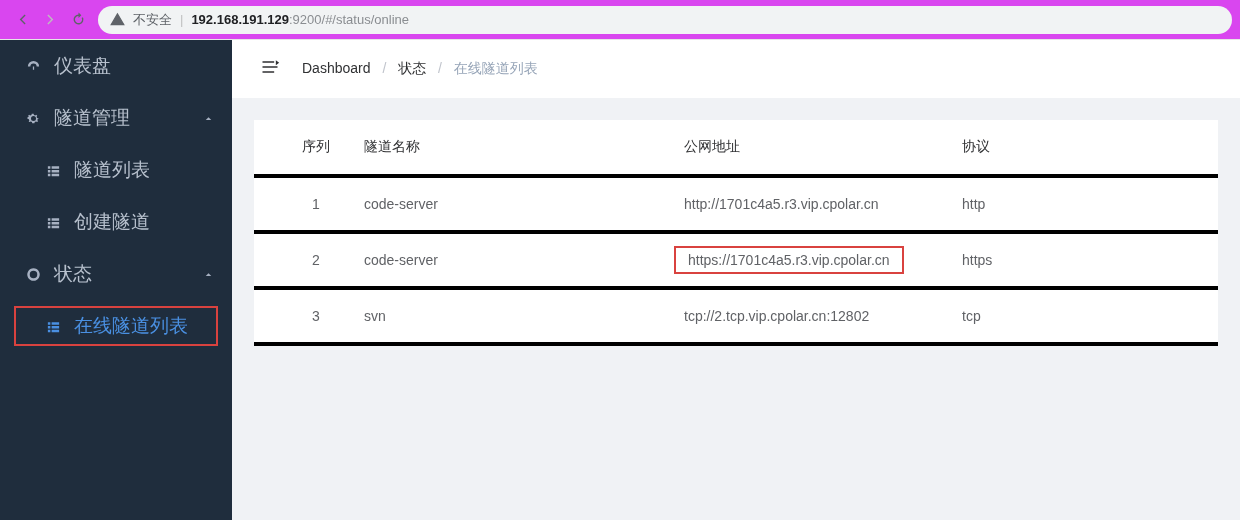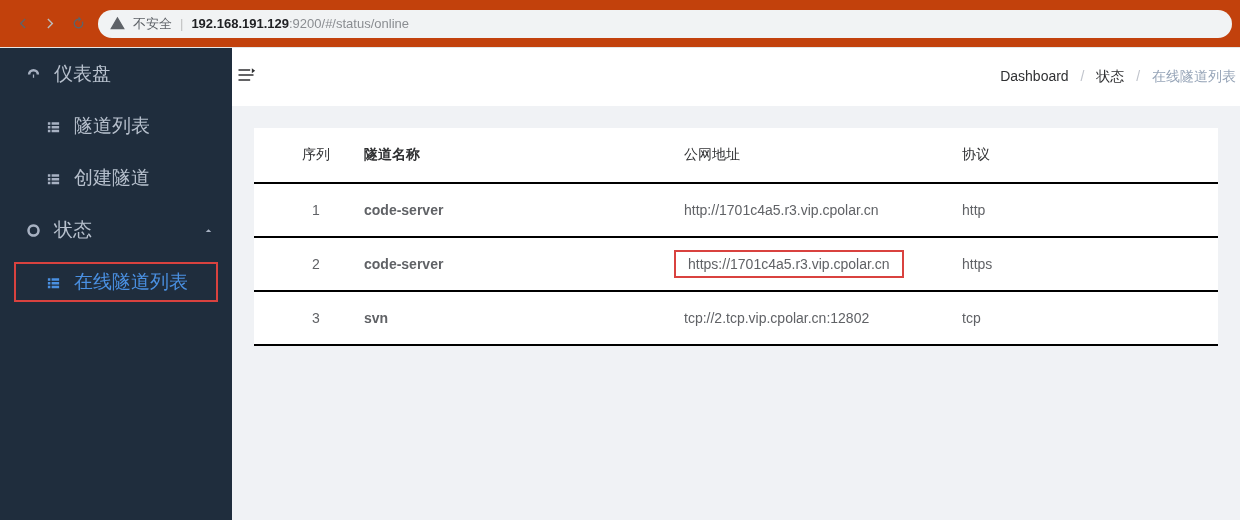--- a/index.html
+++ b/index.html
@@ -1,17 +1,17 @@
 <!DOCTYPE html>
 <html><head>
   <meta charset="utf-8">
   <style>
     * { margin:0; padding:0; box-sizing:border-box; font-family:"Microsoft YaHei","PingFang SC",Arial,sans-serif; }
     body { width:1240px; height:520px; overflow:hidden; background:#fff; }
-    .browser-bar { height:48px; background:#c2410c; display:flex; align-items:center; padding:0 8px; border-bottom:1px solid #e6e6e6; }
+    .browser-bar { height:40px; background:#d946ef; display:flex; align-items:center; padding:0 8px; border-bottom:1px solid #e6e6e6; }
     .bb-icon { width:28px; height:38px; display:flex; align-items:center; justify-content:center; color:#5f6368; cursor:pointer; }
     .bb-icon.disabled { color:#bdbdbd; cursor:default; }
     .bb-icon svg { width:17px; height:17px; }
     .omnibox { flex:1; height:28px; background:#f1f3f4; border-radius:14px; display:flex; align-items:center; padding:0 12px; margin-left:6px; font-size:13px; color:#5f6368; }
     .omnibox .warn { margin-right:8px; display:flex; align-items:center; }
     .omnibox .warn svg { width:15px; height:15px; }
     .omnibox .sep { margin:0 8px; color:#c0c0c0; }
     .omnibox .url-host { color:#202124;font-weight:bold; }
     .omnibox .url-rest { color:#8a8d91; }
     .app { display:flex; height:482px; }
@@ -20,33 +20,33 @@
     .side-sub { padding-left:42px;text-align:right; }
     .side-item .mi { width:22px; display:flex; justify-content:center; margin-right:10px; }
     .side-item .mi svg { width:15px; height:15px; fill:#a7b1c2; }
     .side-item.active { color:#4a90e2; }
     .side-item.active .mi svg { fill:#4a90e2; }
     .chev { position:absolute; right:18px; top:50%; transform:translateY(-50%); }
     .chev svg { width:11px; height:11px; fill:#a7b1c2; }
     .hl-red { position:relative; }
     .hl-red::after { content:""; position:absolute; left:14px; right:14px; top:6px; bottom:6px; border:2px solid #d9423f; pointer-events:none; }
     .main { flex:1; background:#f0f2f5; }
-    .topbar { height:58px; background:#fff; display:flex; align-items:center; padding:0 4px;justify-content:space-between; }
+    .topbar { height:58px; background:#fff; display:flex; align-items:center; padding:0 28px; }
     .ham { width:24px; margin-right:18px; cursor:pointer; }
     .ham svg { width:20px; height:20px; }
     .crumb { font-size:14px; color:#303133; }
     .crumb .slash { color:#c0c4cc; margin:0 8px; }
     .crumb .cur { color:#97a5b8; }
     .content { padding:22px 22px 0 22px; }
     table { width:100%; background:#fff; border-collapse:collapse; font-size:14px; color:#606266; }
     th { text-align:left; font-weight:500; color:#303133; background:#fff; }
-    th, td { padding:18px 10px; border-bottom:2px solid #000000; }
+    th, td { padding:18px 10px; border-bottom:4px solid #000000; }
     th:first-child, td:first-child { padding-left:34px; text-align:center; width:100px; }
     td .cell-hl { display:inline-block; border:2px solid #d9423f; padding:4px 12px; margin:-6px -10px; }
-    .col-name { width:320px;font-weight:bold; }
+    .col-name { width:320px; }
     .col-proto { width:260px; padding-left:4px; }
   </style>
 </head>
 <body>
 
 <div class="browser-bar">
   <div class="bb-icon">
     <svg viewBox="0 0 24 24">
         <path fill="#5f6368" d="M15 5l-7 7 7 7 1.4-1.4L10.8 12l5.6-5.6z"></path>
       </svg>
@@ -78,20 +78,31 @@
 <div class="app">
 
   <div class="sidebar">
     <div class="side-item">
       <span class="mi">
           <svg viewBox="0 0 24 24">
             <path d="M12 3a9 9 0 0 0-9 9h4a5 5 0 1 1 10 0h4a9 9 0 0 0-9-9zM11 12h2v5h-2z"></path>
           </svg>
         </span>
       <span>仪表盘</span>
+    </div>
+    <div class="side-item">
+      <span class="mi">
+          <svg viewBox="0 0 24 24">
+            <path d="M12 8a4 4 0 1 0 0 8 4 4 0 0 0 0-8zm9 4-2 .5-.8 2 1 1.8-1.4 1.4-1.8-1-2 .8-.5 2H10l-.5-2-2-.8-1.8 1L4.3 17l1-1.8-.8-2L2 12l.5-2 2-.8-1-1.8L4.9 6l1.8 1 2-.8.5-2h3l.5 2 2 .8 1.8-1 1.4 1.4-1 1.8.8 2z"></path>
+          </svg>
+        </span>
+      <span>隧道管理</span>
+      <span class="chev"><svg viewBox="0 0 24 24">
+            <path d="M6 15l6-6 6 6z"></path>
+          </svg></span>
     </div>
     <div class="side-item side-sub">
       <span class="mi">
           <svg viewBox="0 0 24 24">
             <path d="M3 5h4v4H3zm6 0h12v4H9zM3 11h4v4H3zm6 0h12v4H9zM3 17h4v4H3zm6 0h12v4H9z"></path>
           </svg>
         </span>
       <span>隧道列表</span>
     </div>
     <div class="side-item side-sub">

